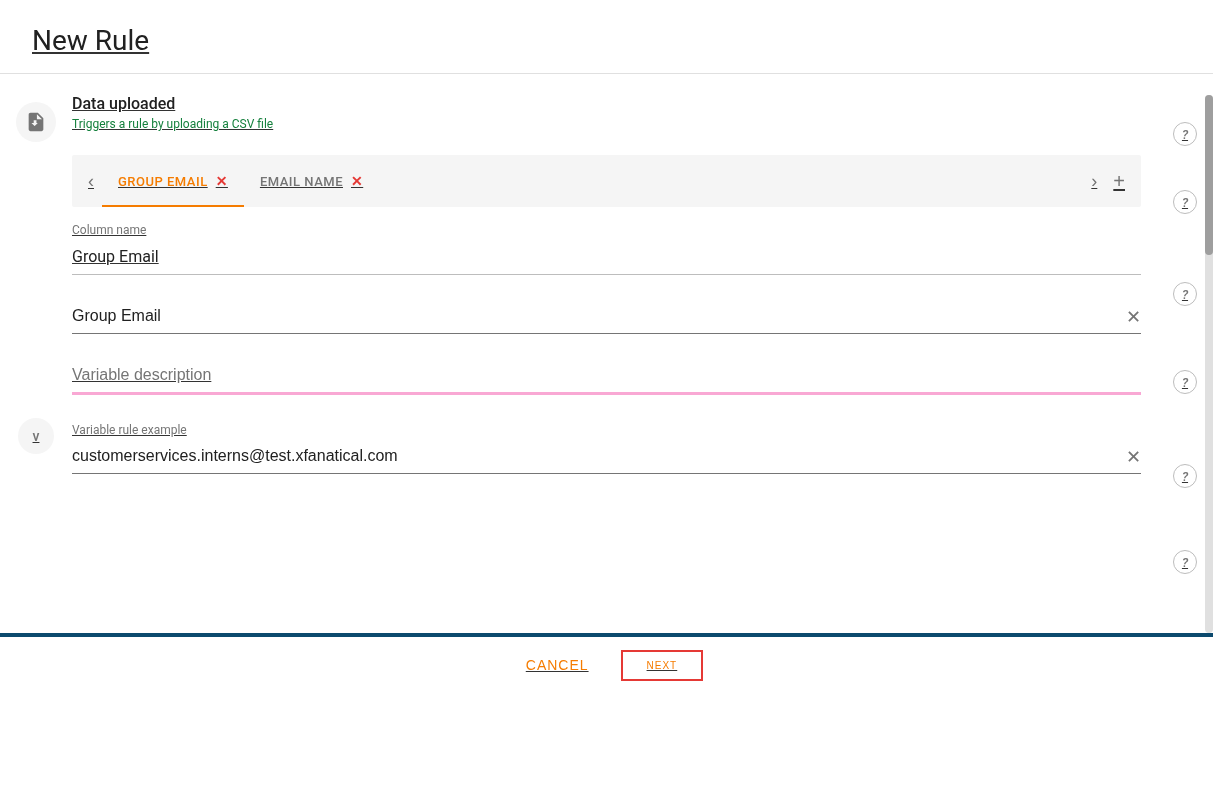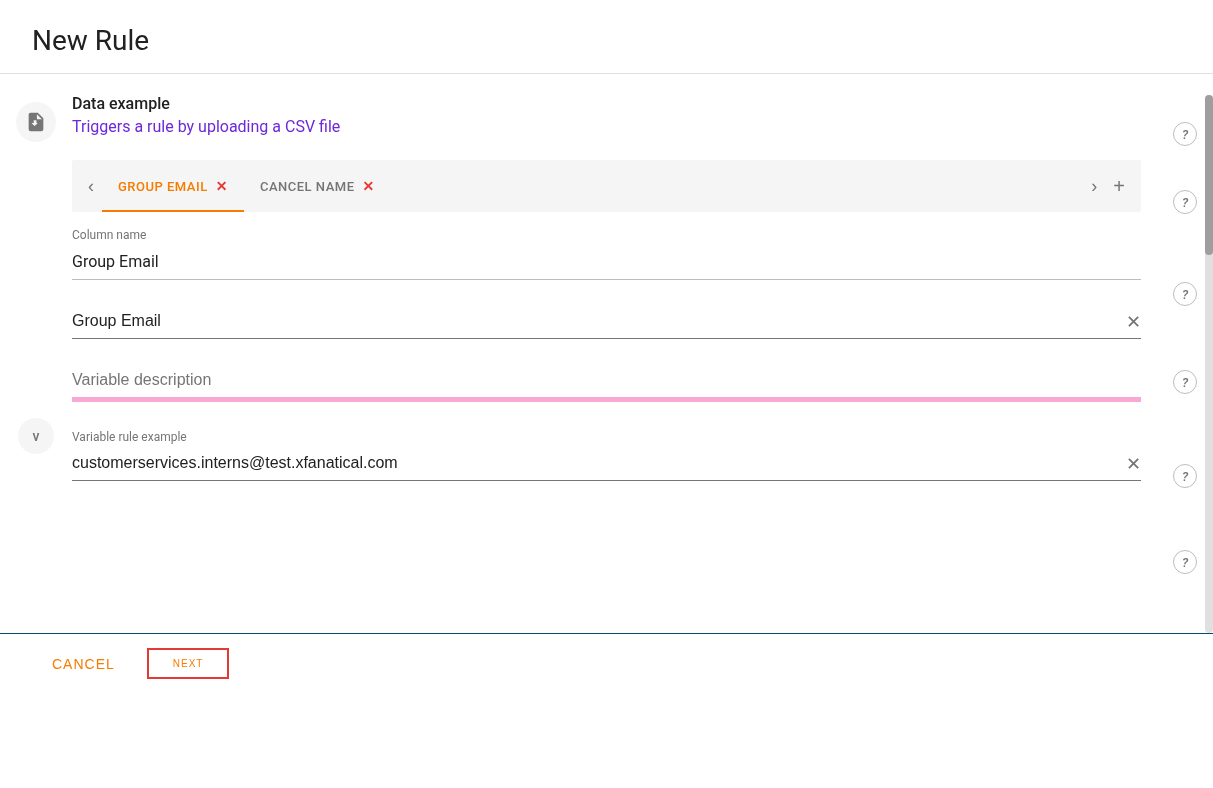--- a/index.html
+++ b/index.html
@@ -13,20 +13,21 @@
       position: relative;
     }
 
     .page-container {
       width: 1213px;
       height: 693px;
       background: #fff;
       display: flex;
       flex-direction: column;
       position: relative;
+      text-decoration: underline;
     }
 
     .page-title {
       font-size: 28px;
       font-weight: 400;
       color: #212121;
       padding: 24px 32px 16px 32px;
     }
 
     .divider-top {
@@ -90,22 +91,22 @@
       margin-bottom: 4px;
     }
 
     .trigger-title {
       font-size: 16px;
       font-weight: 500;
       color: #212121;
     }
 
     .trigger-subtitle {
-      font-size: 16px;
-      color: #6d28d9;
+      font-size: 12px;
+      color: #15803d;
       margin-top: 4px;
     }
 
     .tabs-section {
       margin-top: 20px;
       background: #f5f5f5;
       border-radius: 2px;
       padding: 0 8px;
       display: flex;
       align-items: center;
@@ -195,21 +196,21 @@
     .field-label {
       font-size: 12px;
       color: #757575;
       margin-bottom: 6px;
     }
 
     .field-value {
       font-size: 16px;
       color: #212121;
       border: none;
-      border-bottom: 5px solid #f9a8d4;
+      border-bottom: 3px solid #f9a8d4;
       padding: 4px 0 8px 0;
       outline: none;
       background: transparent;
       width: 100%;
     }
 
     .field-value-readonly {
       font-size: 16px;
       color: #212121;
       border-bottom: 1px solid #bdbdbd;
@@ -284,25 +285,25 @@
       width: 8px;
       height: 160px;
       background: #9e9e9e;
       border-radius: 4px;
       position: absolute;
       top: 0;
     }
 
     .footer {
       height: 60px;
-      border-top: 1px solid #0c4a6e;
-      display: flex;
-      align-items: center;
-      justify-content: flex-start;
-      padding: 0 36px;
+      border-top: 4px solid #0c4a6e;
+      display: flex;
+      align-items: center;
+      justify-content: center;
+      padding: 0 24px;
       gap: 16px;
       background: #fff;
       flex-shrink: 0;
     }
 
     .cancel-btn {
       background: none;
       border: none;
       color: #f57c00;
       font-size: 14px;
@@ -342,34 +343,34 @@
         </svg>
       </div>
       <div class="v-icon-circle">
         <span>v</span>
       </div>
     </div>
 
     <div class="content-area">
 
       <div class="trigger-header">
-        <div class="trigger-title">Data example</div>
+        <div class="trigger-title">Data uploaded</div>
         <div class="trigger-subtitle">Triggers a rule by uploading a CSV file</div>
       </div>
 
       <div class="tabs-section">
         <button class="tab-nav-btn">‹</button>
 
         <div class="tabs-list">
           <div class="tab-item active">
             <span>GROUP EMAIL</span>
             <span class="tab-close">✕</span>
           </div>
           <div class="tab-item">
-            <span>CANCEL NAME</span>
+            <span>EMAIL NAME</span>
             <span class="tab-close">✕</span>
           </div>
         </div>
 
         <button class="tab-nav-btn">›</button>
         <button class="tab-add-btn">+</button>
       </div>
 
       <div class="form-section">
 

